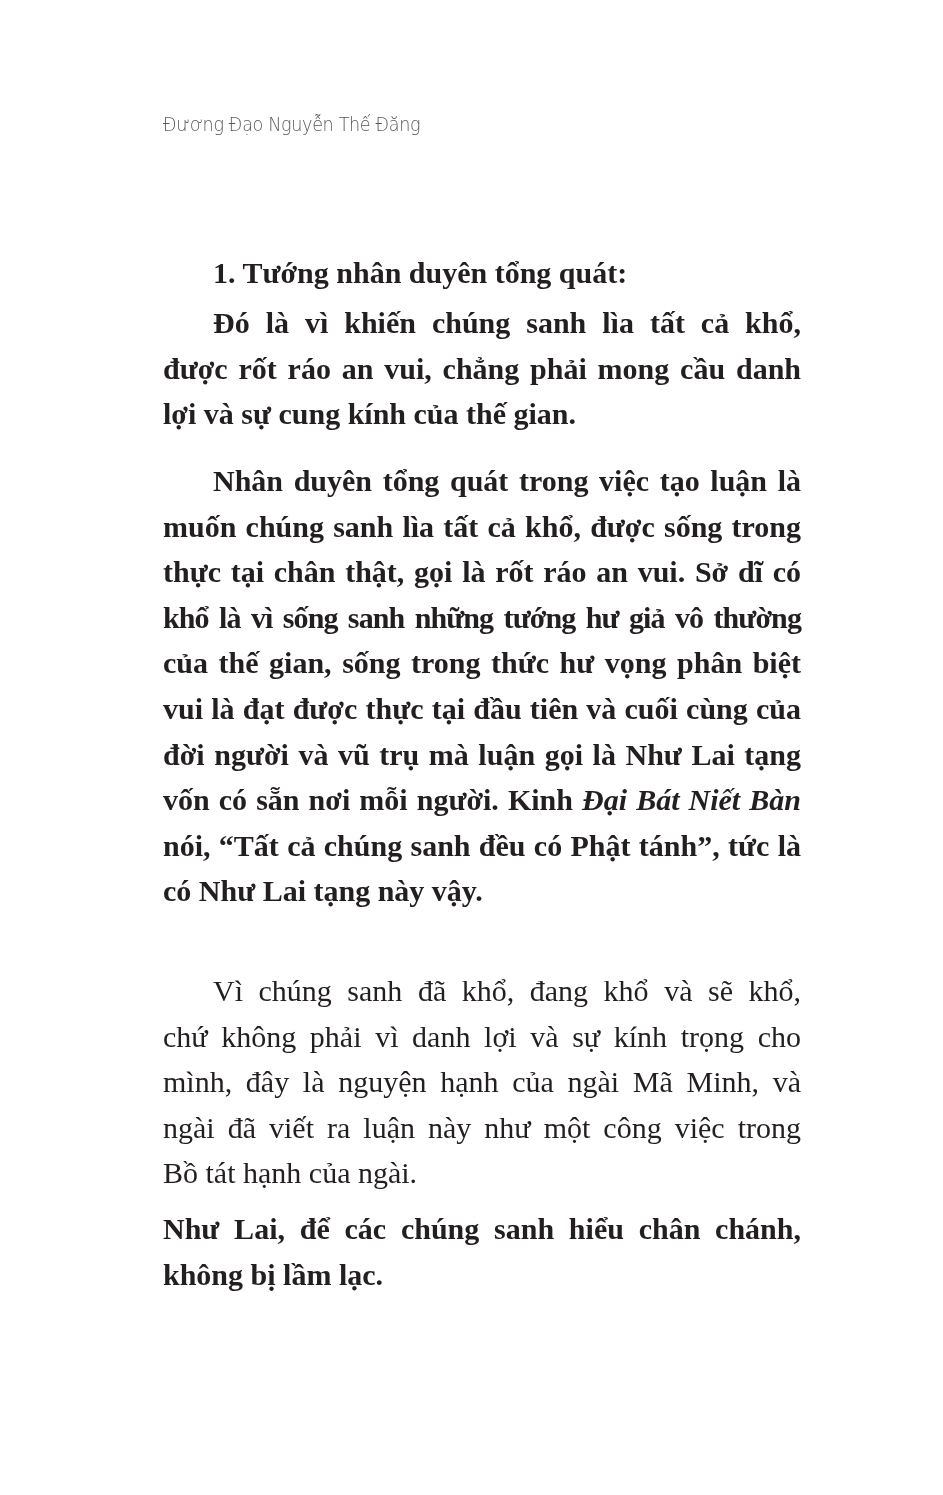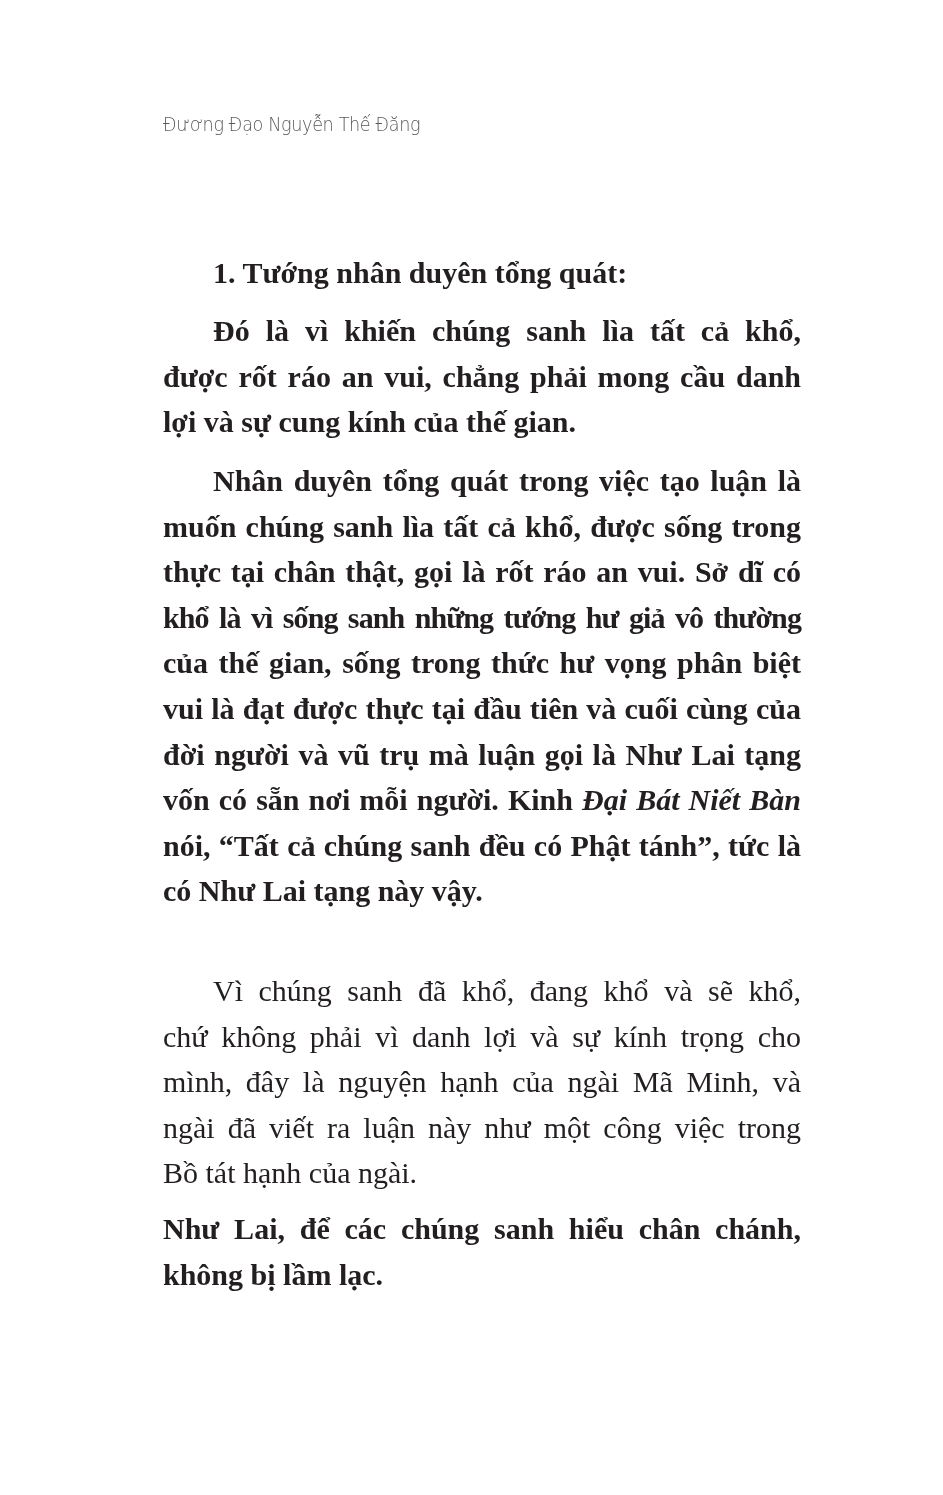--- a/index.html
+++ b/index.html
@@ -70,21 +70,21 @@
 
 <div class="page">
 
   <div class="running-header">Đương Đạo Nguyễn Thế Đăng</div>
 
 
   <div class="body-text bold" style="top:250px;">
     <span class="line last indent">1.  Tướng nhân duyên tổng quát:</span>
   </div>
 
-  <div class="body-text bold" style="top:308px;">
+  <div class="body-text bold" style="top:300px;">
     <span class="line indent">Đó là vì khiến chúng sanh lìa tất cả khổ,</span>
     <span class="line">được rốt ráo an vui, chẳng phải mong cầu danh</span>
     <span class="line last">lợi và sự cung kính của thế gian.</span>
   </div>
 
   <div class="body-text" style="top:458px;font-weight:bold;">
     <span class="line indent">Nhân duyên tổng quát trong việc tạo luận là</span>
     <span class="line">muốn chúng sanh lìa tất cả khổ, được sống trong</span>
     <span class="line">thực tại chân thật, gọi là rốt ráo an vui. Sở dĩ có</span>
     <span class="line" style="letter-spacing:-0.9px;">khổ là vì sống sanh những tướng hư giả vô thường</span>

